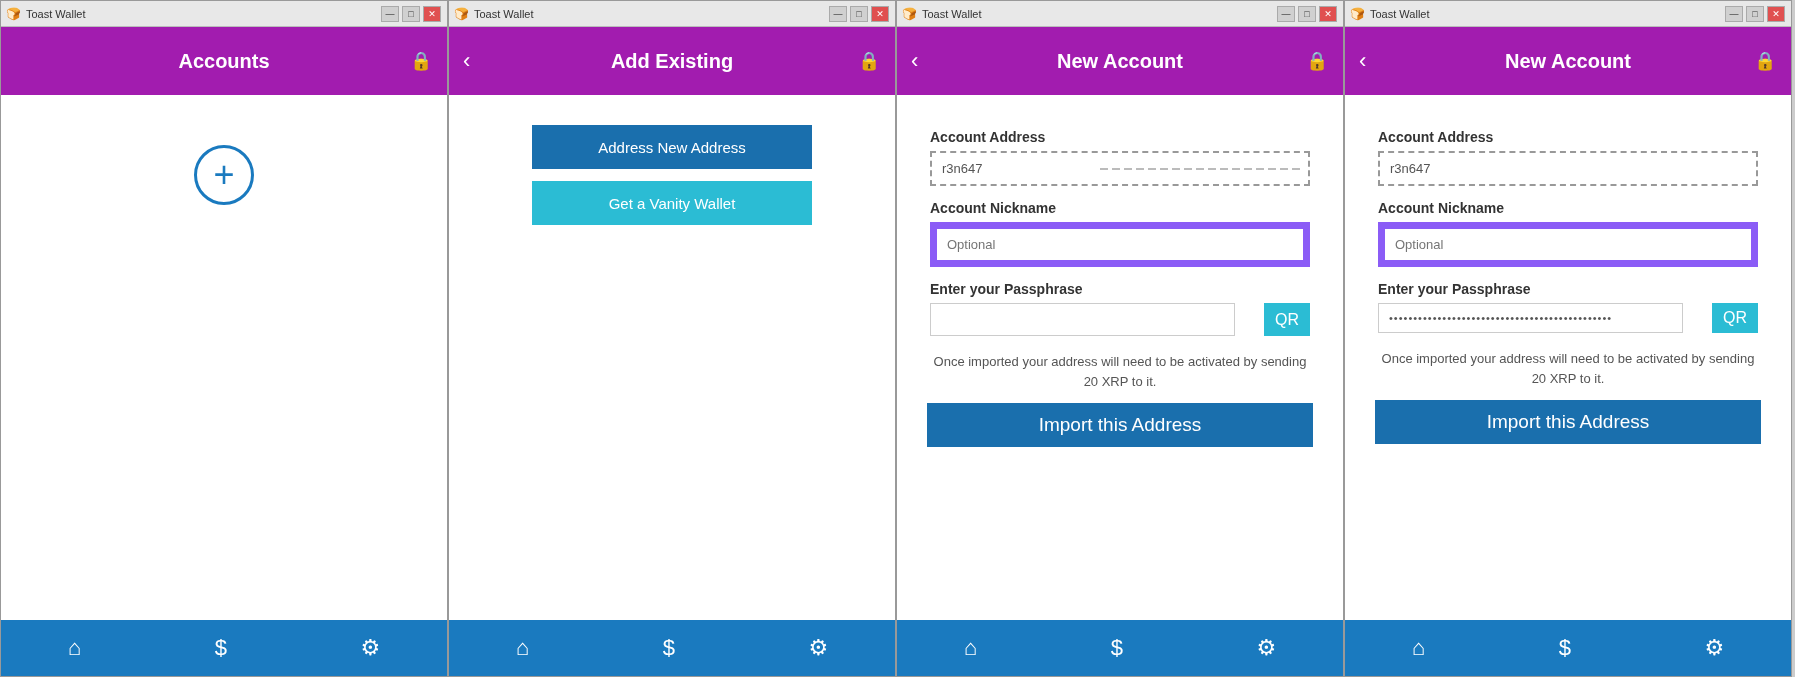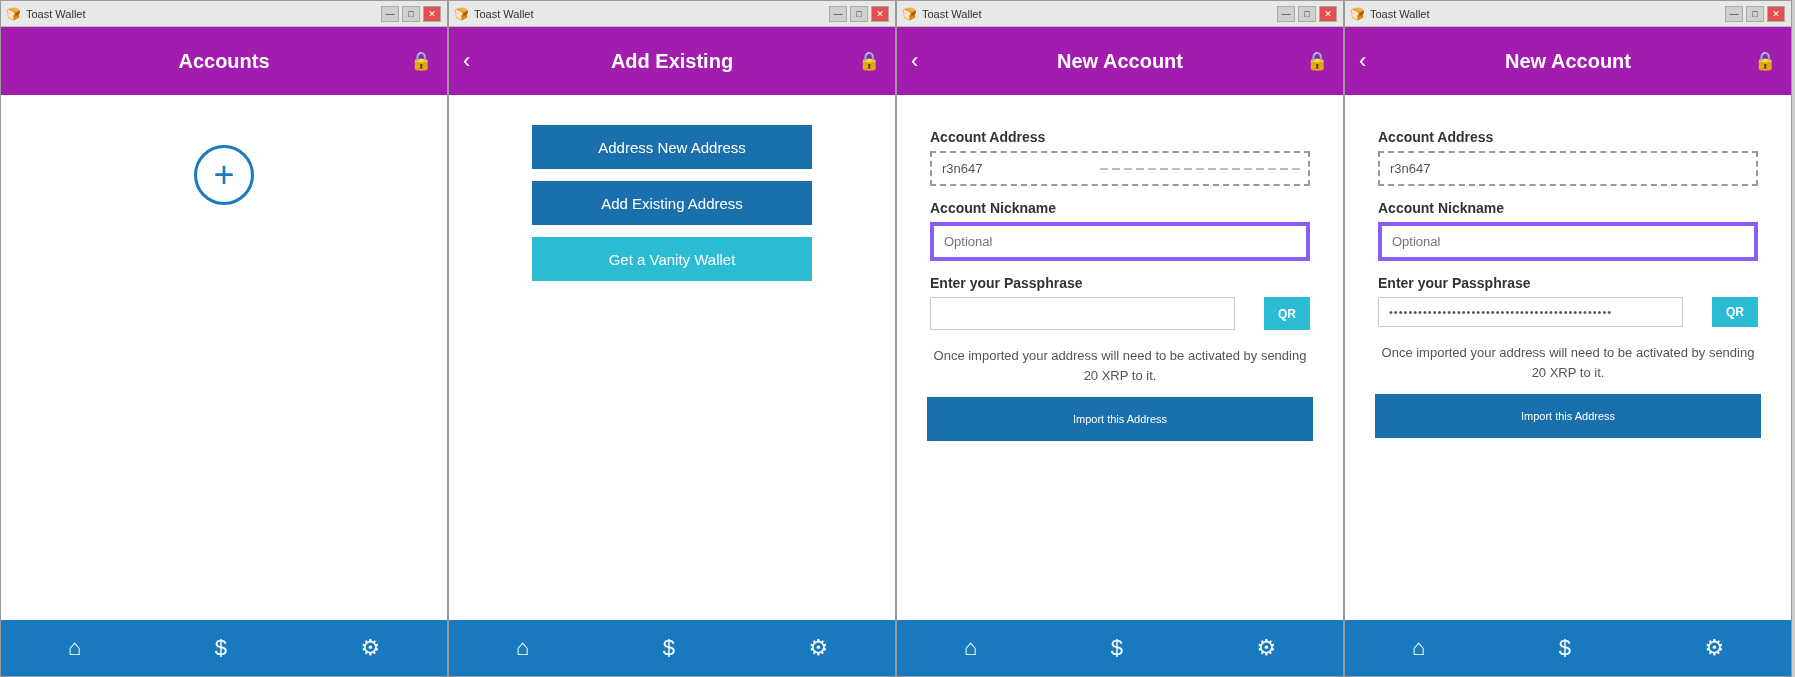--- a/index.html
+++ b/index.html
@@ -183,21 +183,21 @@
       width: 100%;
       border: 2px dashed #999;
       padding: 8px 10px;
       font-size: 13px;
       color: #555;
       background: #fff;
       outline: none;
     }
     .form-input-solid {
       width: 100%;
-      border: 4px solid #8b5cf6;
+      border: 7px solid #8b5cf6;
       padding: 8px 10px;
       font-size: 13px;
       color: #0f766e;
       background: #fff;
       outline: none;
     }
     .passphrase-row {
       display: flex;
       width: 100%;
       gap: 0;
@@ -209,39 +209,39 @@
       font-size: 13px;
       color: #555;
       background: #fff;
       outline: none;
     }
     .qr-btn {
       width: 46px;
       background: #2bbcd4;
       color: #fff;
       border: none;
-      font-size: 12px;
-      font-weight: bold;
+      font-size: 16px;
+      font-weight: normal;
       cursor: pointer;
       margin-left: 29px;
     }
     .activation-text {
       font-size: 13px;
       color: #555;
       text-align: center;
       margin: 16px 0 12px 0;
       line-height: 1.5;
     }
     .btn-import {
       width: 100%;
       height: 44px;
       background: #1a6fad;
       color: #fff;
       border: none;
-      font-size: 11px;
+      font-size: 19px;
       cursor: pointer;
       font-weight: 500;
     }
 
     .content-form {
       flex: 1;
       background: #fff;
       display: flex;
       flex-direction: column;
       align-items: center;
@@ -287,21 +287,20 @@
       <div class="titlebar-btn close">✕</div>
     </div>
   </div>
   <div class="header">
     <span class="header-back">‹</span>
     <span class="header-title">Add Existing</span>
     <span class="header-lock">🔒</span>
   </div>
   <div class="content">
     <button class="btn-dark-blue">Address New Address</button>
-    <button class="btn-dark-blue">Add Existing Address</button>
     <button class="btn-cyan">Get a Vanity Wallet</button>
   </div>
   <div class="footer">
     <span class="footer-icon">⌂</span>
     <span class="footer-icon">$</span>
     <span class="footer-icon">⚙</span>
   </div>
 </div>
 
 <div class="window">

